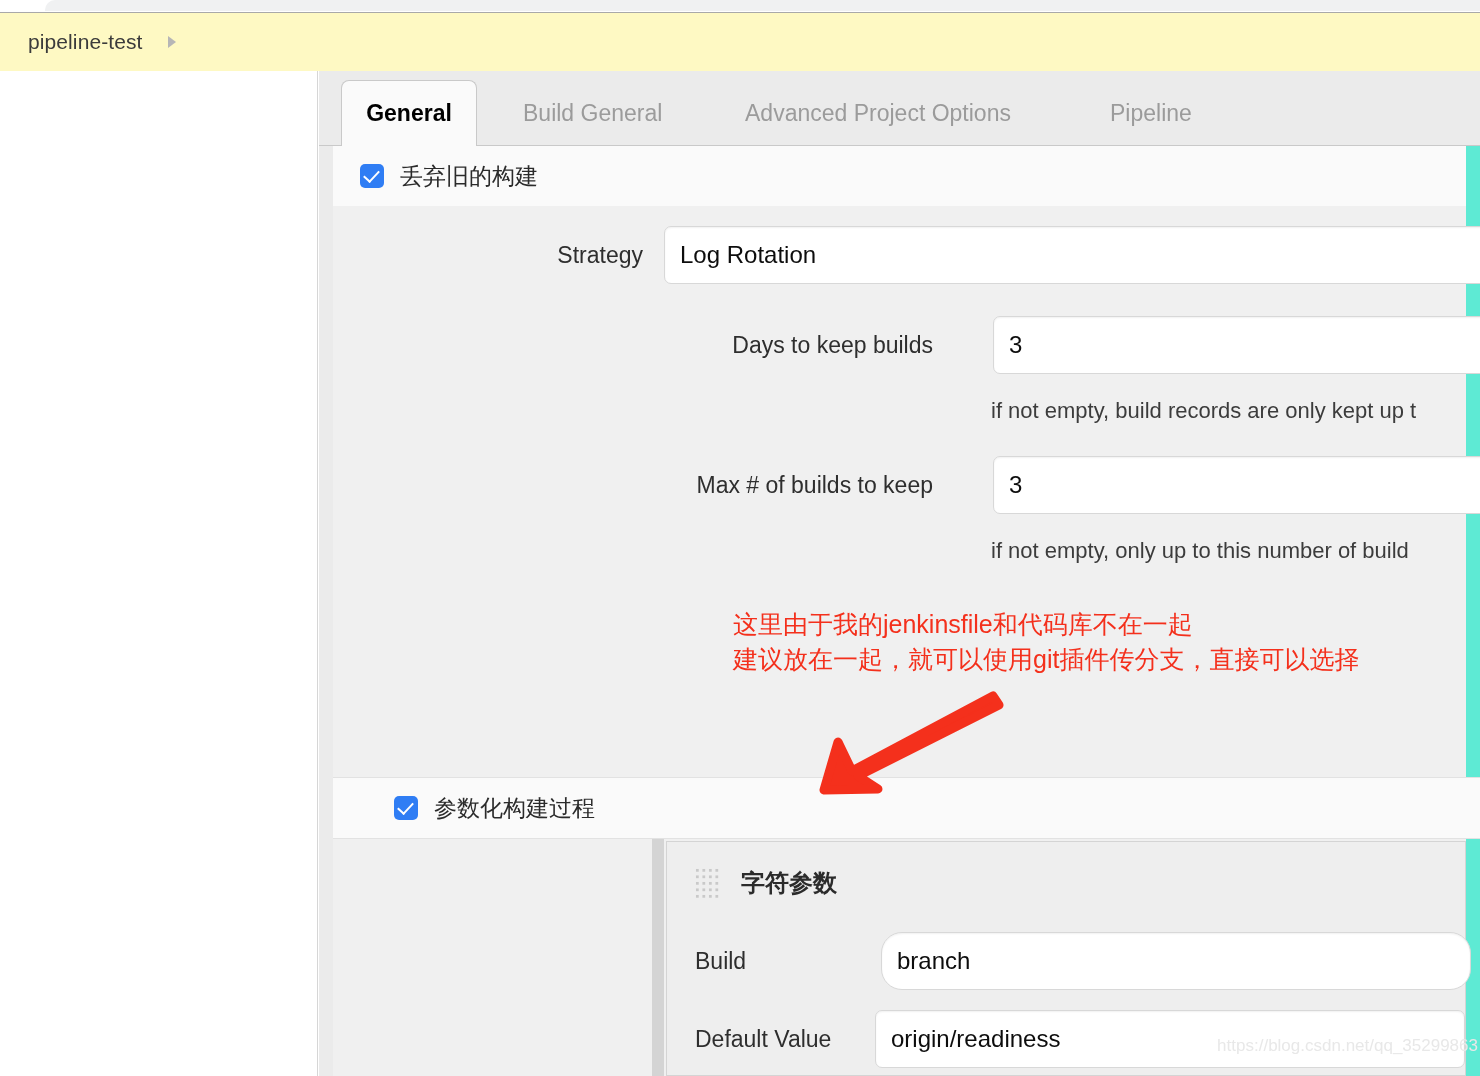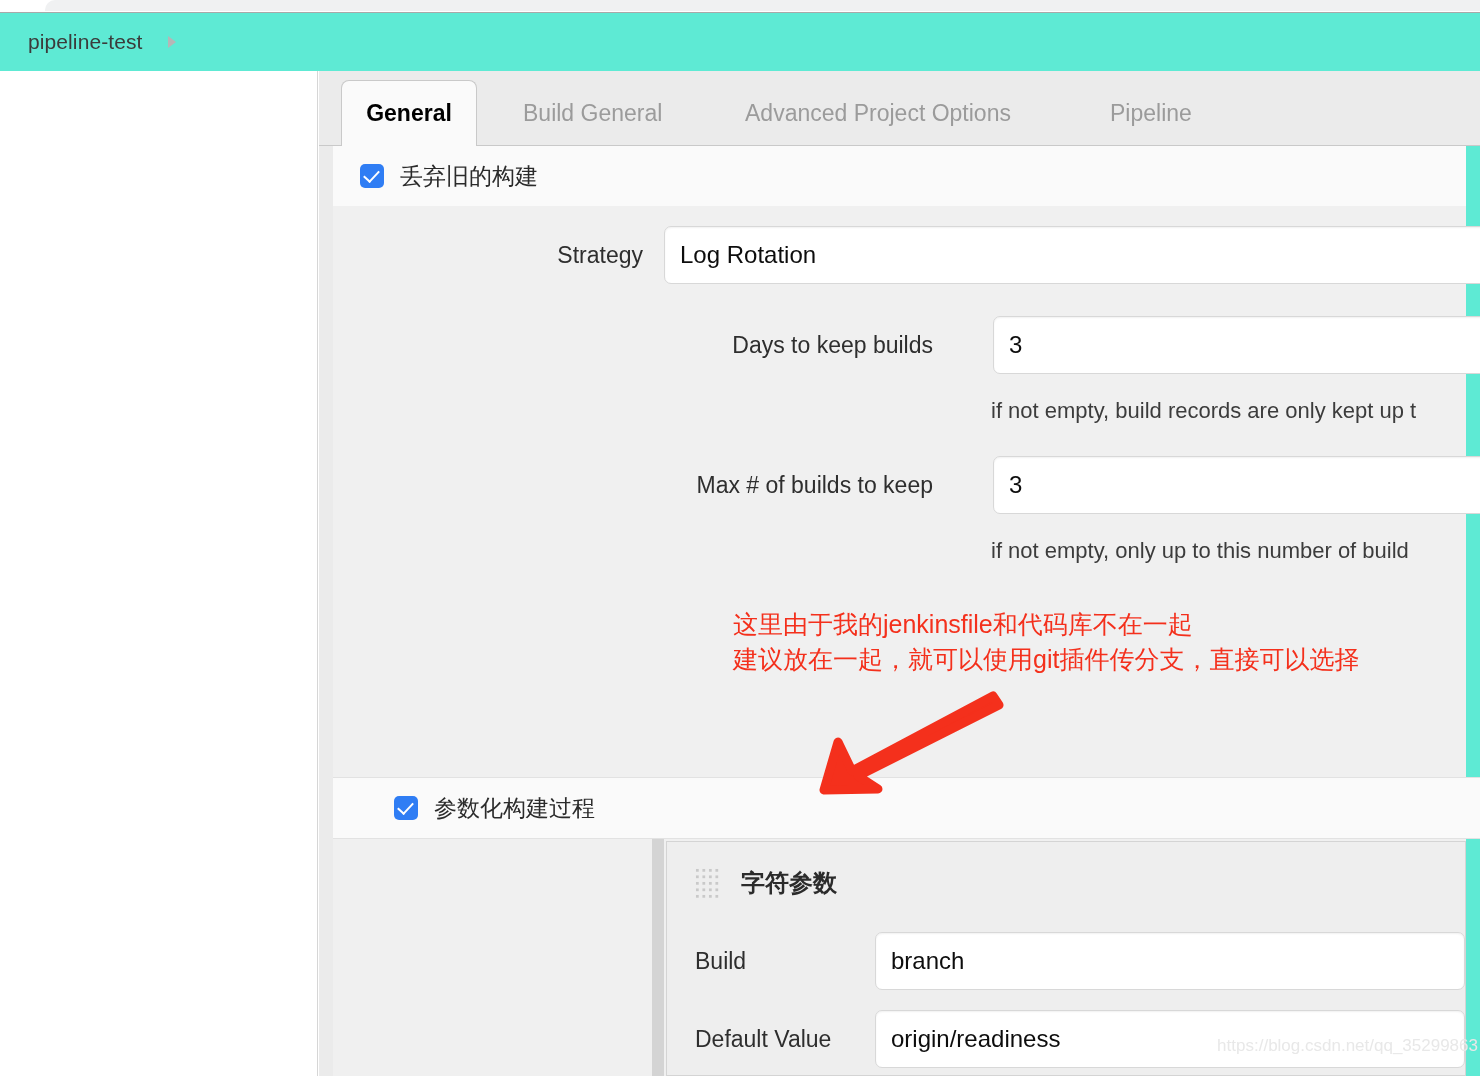--- a/index.html
+++ b/index.html
@@ -27,21 +27,21 @@
     border-top-left-radius: 10px;
   }
 
   
   .breadcrumb-bar {
     position: absolute;
     left: 0;
     top: 12px;
     width: 1480px;
     height: 59px;
-    background: #5eead4;
+    background: #fef9c3;
     border-top: 1px solid #a9a9a9;
     box-sizing: border-box;
     display: flex;
     align-items: center;
   }
   .breadcrumb-item {
     font-size: 21px;
     color: #3b3b3b;
     margin-left: 28px;
     letter-spacing: 0.1px;
@@ -327,21 +327,21 @@
 
         <div class="param-box" style="left:333px;top:2px;width:800px;height:235px;padding-left:10px;">
 
           <div class="param-header" style="left:28px;top:25px;">
             <span class="drag-grid"></span>
             <span class="param-title">字符参数</span>
           </div>
 
           <div class="field-row" style="left:28px;top:90px;">
             <span class="field-label" style="width:170px;text-align:left;">Build</span>
-            <span class="txt-input" style="margin-left:10px;width:590px;">branch</span>
+            <span class="txt-input" style="margin-left:16px;width:590px;border-radius:21px;">branch</span>
           </div>
 
           <div class="field-row" style="left:28px;top:168px;">
             <span class="field-label" style="width:170px;text-align:left;">Default Value</span>
             <span class="txt-input" style="margin-left:10px;width:590px;">origin/readiness</span>
           </div>
 
         </div>
       </div>
 

